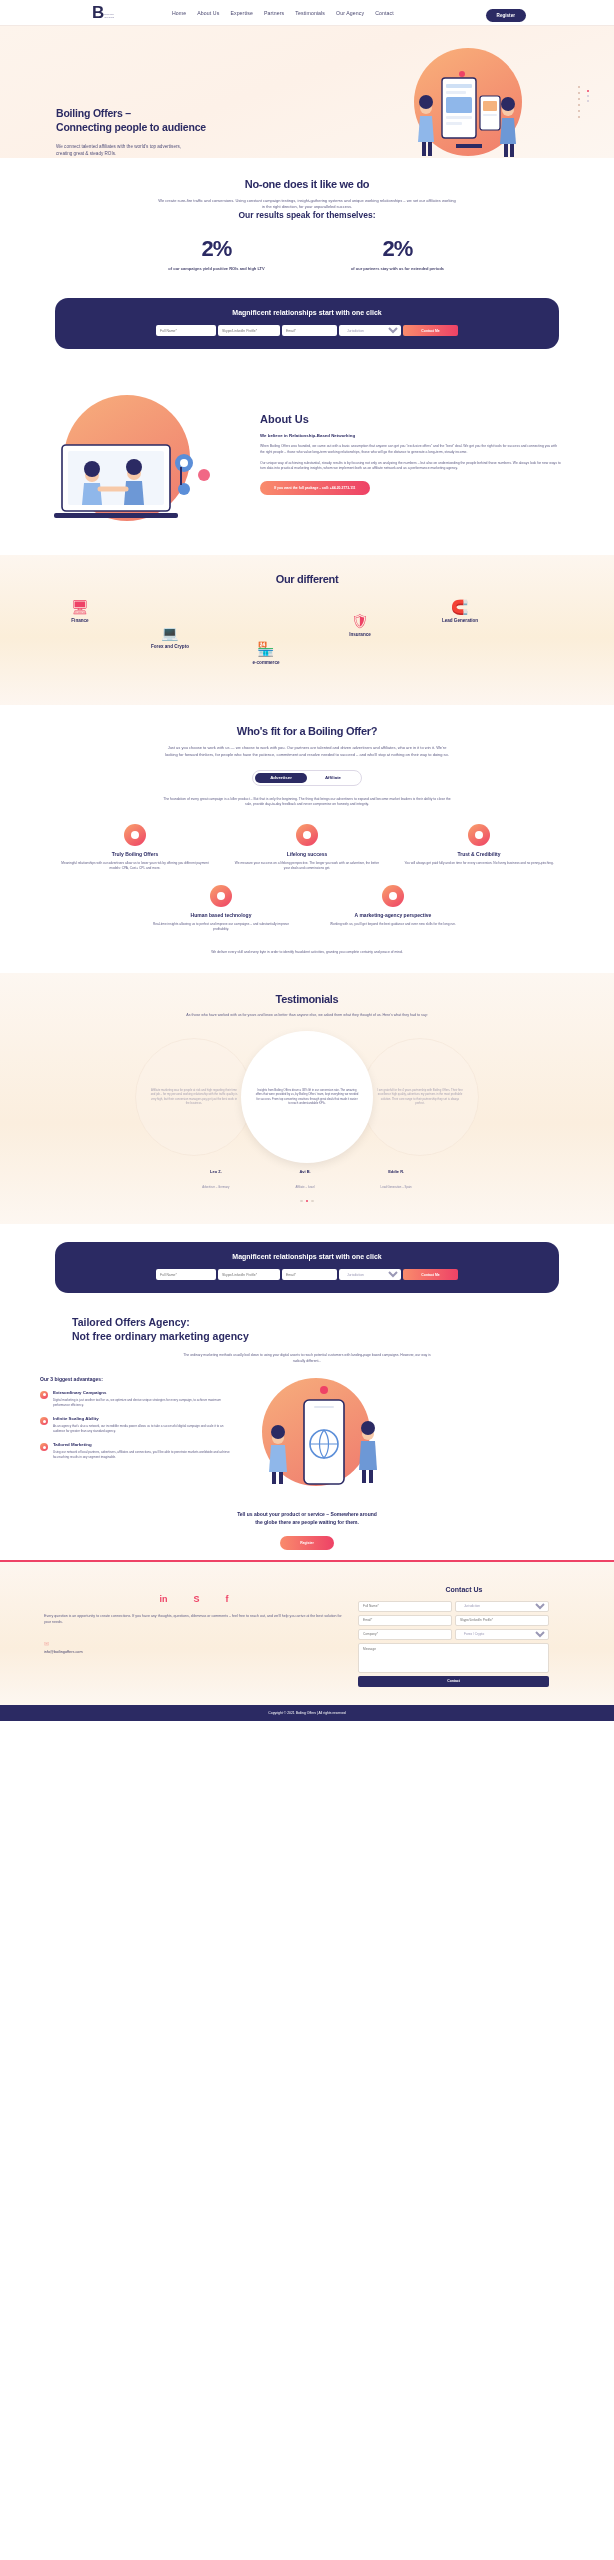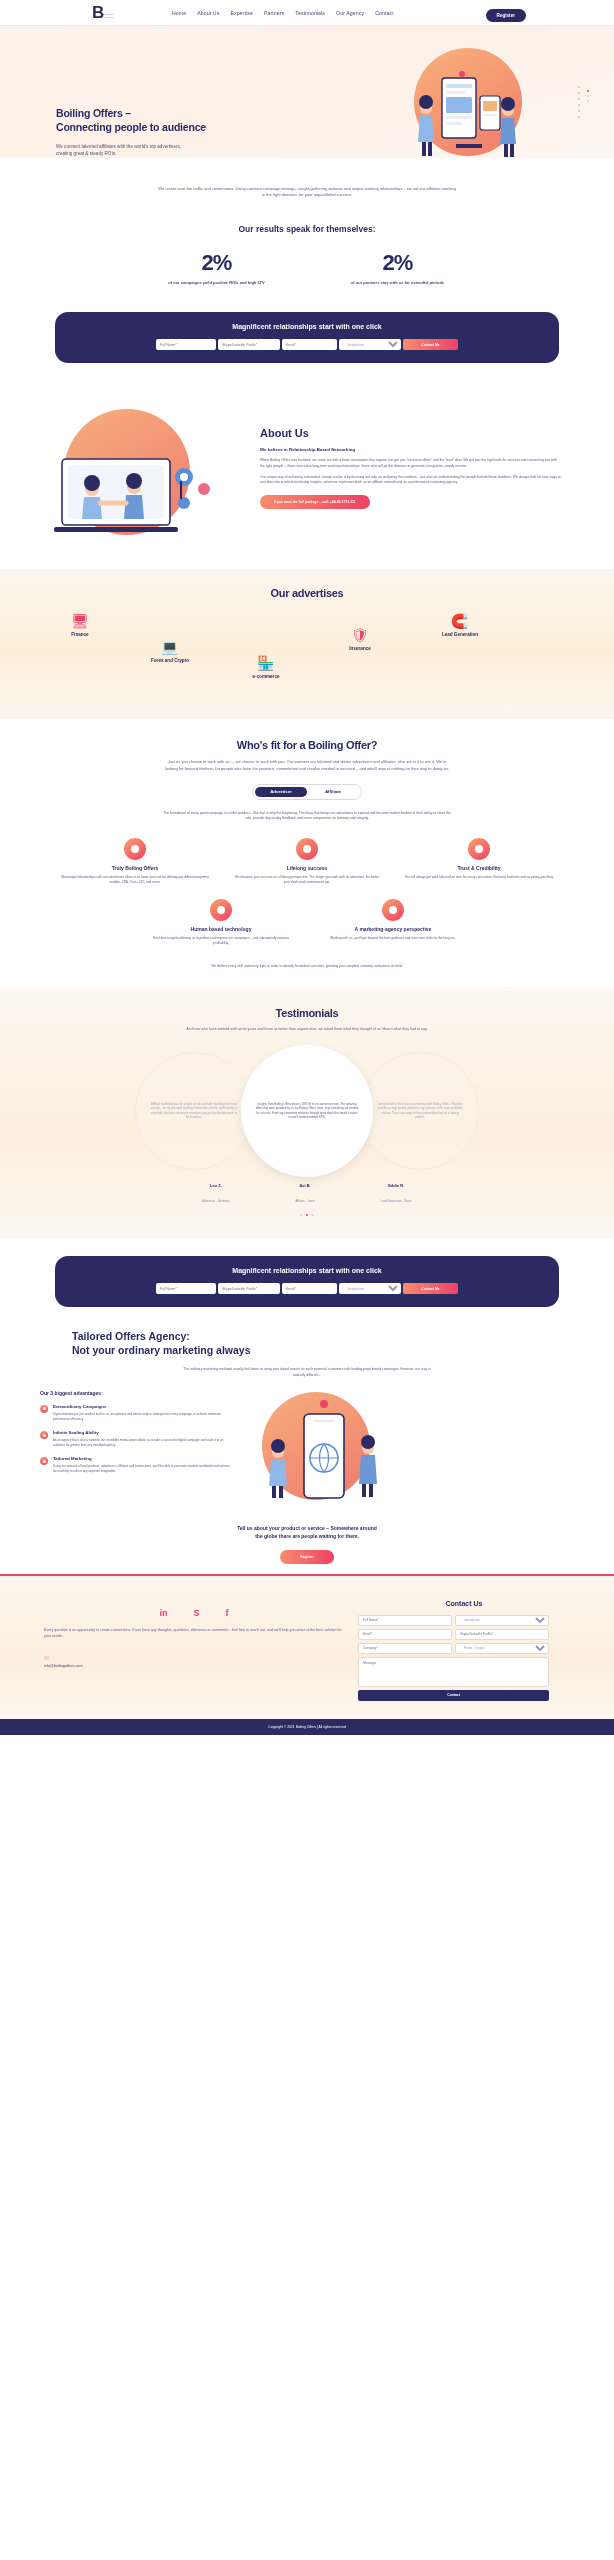--- a/index.html
+++ b/index.html
@@ -348,23 +348,24 @@
         <div class="dot-nav">
           <i class="on"></i>
             <i></i>
             <i></i>
         </div>
       </div>
     </div>
   </section>
 
   <section class="sec">
+    <h2 class="h2">No-one does it like we do</h2>
     <p class="body-txt">We create sure-fire traffic and conversions. Using constant campaign testings, insight-gathering systems and unique working relationships – we set our affiliates working in the right direction, for your unparalleled success.</p>
 
-    <h3 class="h3" style="margin-top:26px">Our results speak for themselves:</h3>
+    <h3 class="h3" style="">Our results speak for themselves:</h3>
     <div class="stats">
       <div class="stat">
         <div class="stat-num">2%</div>
         <div class="stat-lbl">of our campaigns yield positive ROIs and high LTV</div>
       </div>
       <div class="stat">
         <div class="stat-num">2%</div>
         <div class="stat-lbl">of our partners stay with us for extended periods</div>
       </div>
     </div>
@@ -407,21 +408,21 @@
     <div class="about-right">
       <h2>About Us</h2>
       <h5>We believe in Relationship-Based Networking</h5>
       <p>When Boiling Offers was founded, we came out with a basic assumption that anyone can get you "exclusive offers" and the "best" deal. We get you the right tools for success and connecting you with the right people – those who value long-term working relationships, those who will go the distance to generate a long-term, steady income.</p>
       <p>Our unique way of achieving substantial, steady results is by focusing not only on analyzing the numbers – but also on understanding the people behind those numbers. We always look for new ways to turn data into practical marketing insights, whom we implement both as an affiliate network and as a performance marketing agency.</p>
       <button class="btn-grad">If you want the full package – call: +44-20-3773-111</button>
     </div>
   </section>
 
   <section class="expertise">
-    <h2 class="h2">Our advertises</h2>
+    <h2 class="h2">Our different</h2>
     <div class="exp-grid">
       <div class="exp-item" style="left:40px;top:0">
         <div class="exp-icon">🖥</div>
         <div class="exp-lbl">Finance</div>
       </div>
       <div class="exp-item" style="left:130px;top:26px">
         <div class="exp-icon">💻</div>
         <div class="exp-lbl">Forex and Crypto</div>
       </div>
       <div class="exp-item" style="left:226px;top:42px">
@@ -521,21 +522,21 @@
       <select>
         <option>Jurisdiction</option>
       </select>
       <button type="button" class="cta-submit">Contact Me</button>
     </form>
   </div>
 
   <section class="agency">
     <h2>
       <span>Tailored Offers Agency:</span><br>
-      <span>Not your ordinary marketing always</span>
+      <span>Not free ordinary marketing agency</span>
     </h2>
     <p>The ordinary marketing methods usually boil down to using your digital assets to reach potential customers with landing-page based campaigns. However, our way is radically different...</p>
     <div class="adv-wrap">
       <div class="adv-left">
         <b>Our 3 biggest advantages:</b>
         <div class="adv-item">
           <span class="adv-bullet"></span>
           <div>
             <h6>Extraordinary Campaigns</h6>
             <p>Digital marketing is just another tool for us, we optimize and devise unique strategies for every campaign, to achieve maximum performance efficiency.</p>

